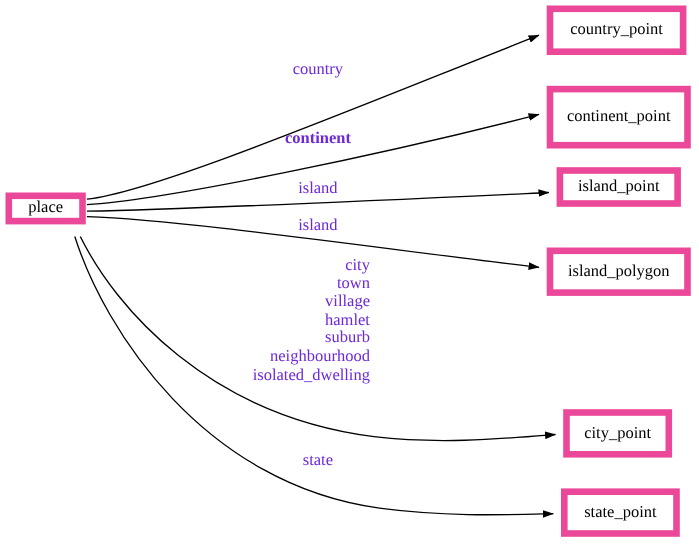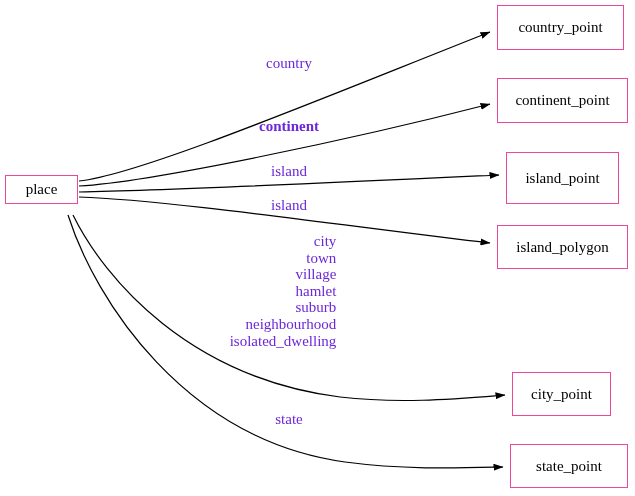--- a/index.html
+++ b/index.html
@@ -18,21 +18,21 @@
   #edge-layer {
     position: absolute;
     left: 0;
     top: 0;
     width: 635px;
     height: 496px;
   }
   .graph-node {
     position: absolute;
     box-sizing: border-box;
-    border: 1px solid #ec4899;
+    border: 6px solid #ec4899;
     background: #ffffff;
     display: flex;
     align-items: center;
     justify-content: center;
     font-family: "Liberation Serif", "DejaVu Serif", serif;
     font-size: 15px;
     color: #000000;
     line-height: 1;
     white-space: nowrap;
   }
@@ -63,25 +63,25 @@
     <path class="graph-edge" fill="none" stroke="#000000" stroke-width="1.2" marker-end="url(#arrowhead)" d="M79,186 C150,182 350,140 490,104"></path>
     <path class="graph-edge" fill="none" stroke="#000000" stroke-width="1.2" marker-end="url(#arrowhead)" d="M79,192 C180,190 370,181 499,175"></path>
     <path class="graph-edge" fill="none" stroke="#000000" stroke-width="1.2" marker-end="url(#arrowhead)" d="M79,197 C170,200 360,228 490,243"></path>
     <path class="graph-edge" fill="none" stroke="#000000" stroke-width="1.2" marker-end="url(#arrowhead)" d="M73,215 C105,280 190,378 340,397 400,404 455,399 505,395"></path>
     <path class="graph-edge" fill="none" stroke="#000000" stroke-width="1.2" marker-end="url(#arrowhead)" d="M68,215 C95,300 185,440 345,462 405,470 460,468 503,467"></path>
   </svg>
 
   <div class="graph-node" id="node-place" style="left: 5px; top: 175px; width: 73px; height: 29px;">place</div>
 
   <div class="graph-node" style="left: 497px; top: 5px; width: 127px; height: 45px;">country_point</div>
-  <div class="graph-node" style="left: 497px; top: 78px; width: 131px; height: 45px;">continent_point</div>
-  <div class="graph-node" style="left: 506px; top: 152px; width: 113px; height: 52px;">island_point</div>
+  <div class="graph-node" style="left: 497px; top: 78px; width: 131px; height: 57px;">continent_point</div>
+  <div class="graph-node" style="left: 506px; top: 152px; width: 113px; height: 36px;">island_point</div>
   <div class="graph-node" style="left: 512px; top: 372px; width: 99px; height: 44px;">city_point</div>
   <div class="graph-node" style="left: 497px; top: 225px; width: 131px; height: 44px;">island_polygon</div>
-  <div class="graph-node" style="left: 510px; top: 444px; width: 118px; height: 44px;">state_point</div>
+  <div class="graph-node" style="left: 510px; top: 444px; width: 108px; height: 44px;">state_point</div>
 
   <div class="edge-label" style="left: 289px; top: 55px;">country</div>
   <div class="edge-label" style="left: 289px; top: 118px; font-weight: bold;">continent</div>
   <div class="edge-label" style="left: 289px; top: 163px;">island</div>
   <div class="edge-label" style="left: 289px; top: 197px;">island</div>
   <div class="edge-label" style="left: 283px; top: 233px; text-align: right;">city
 town
 village
 hamlet
 suburb

